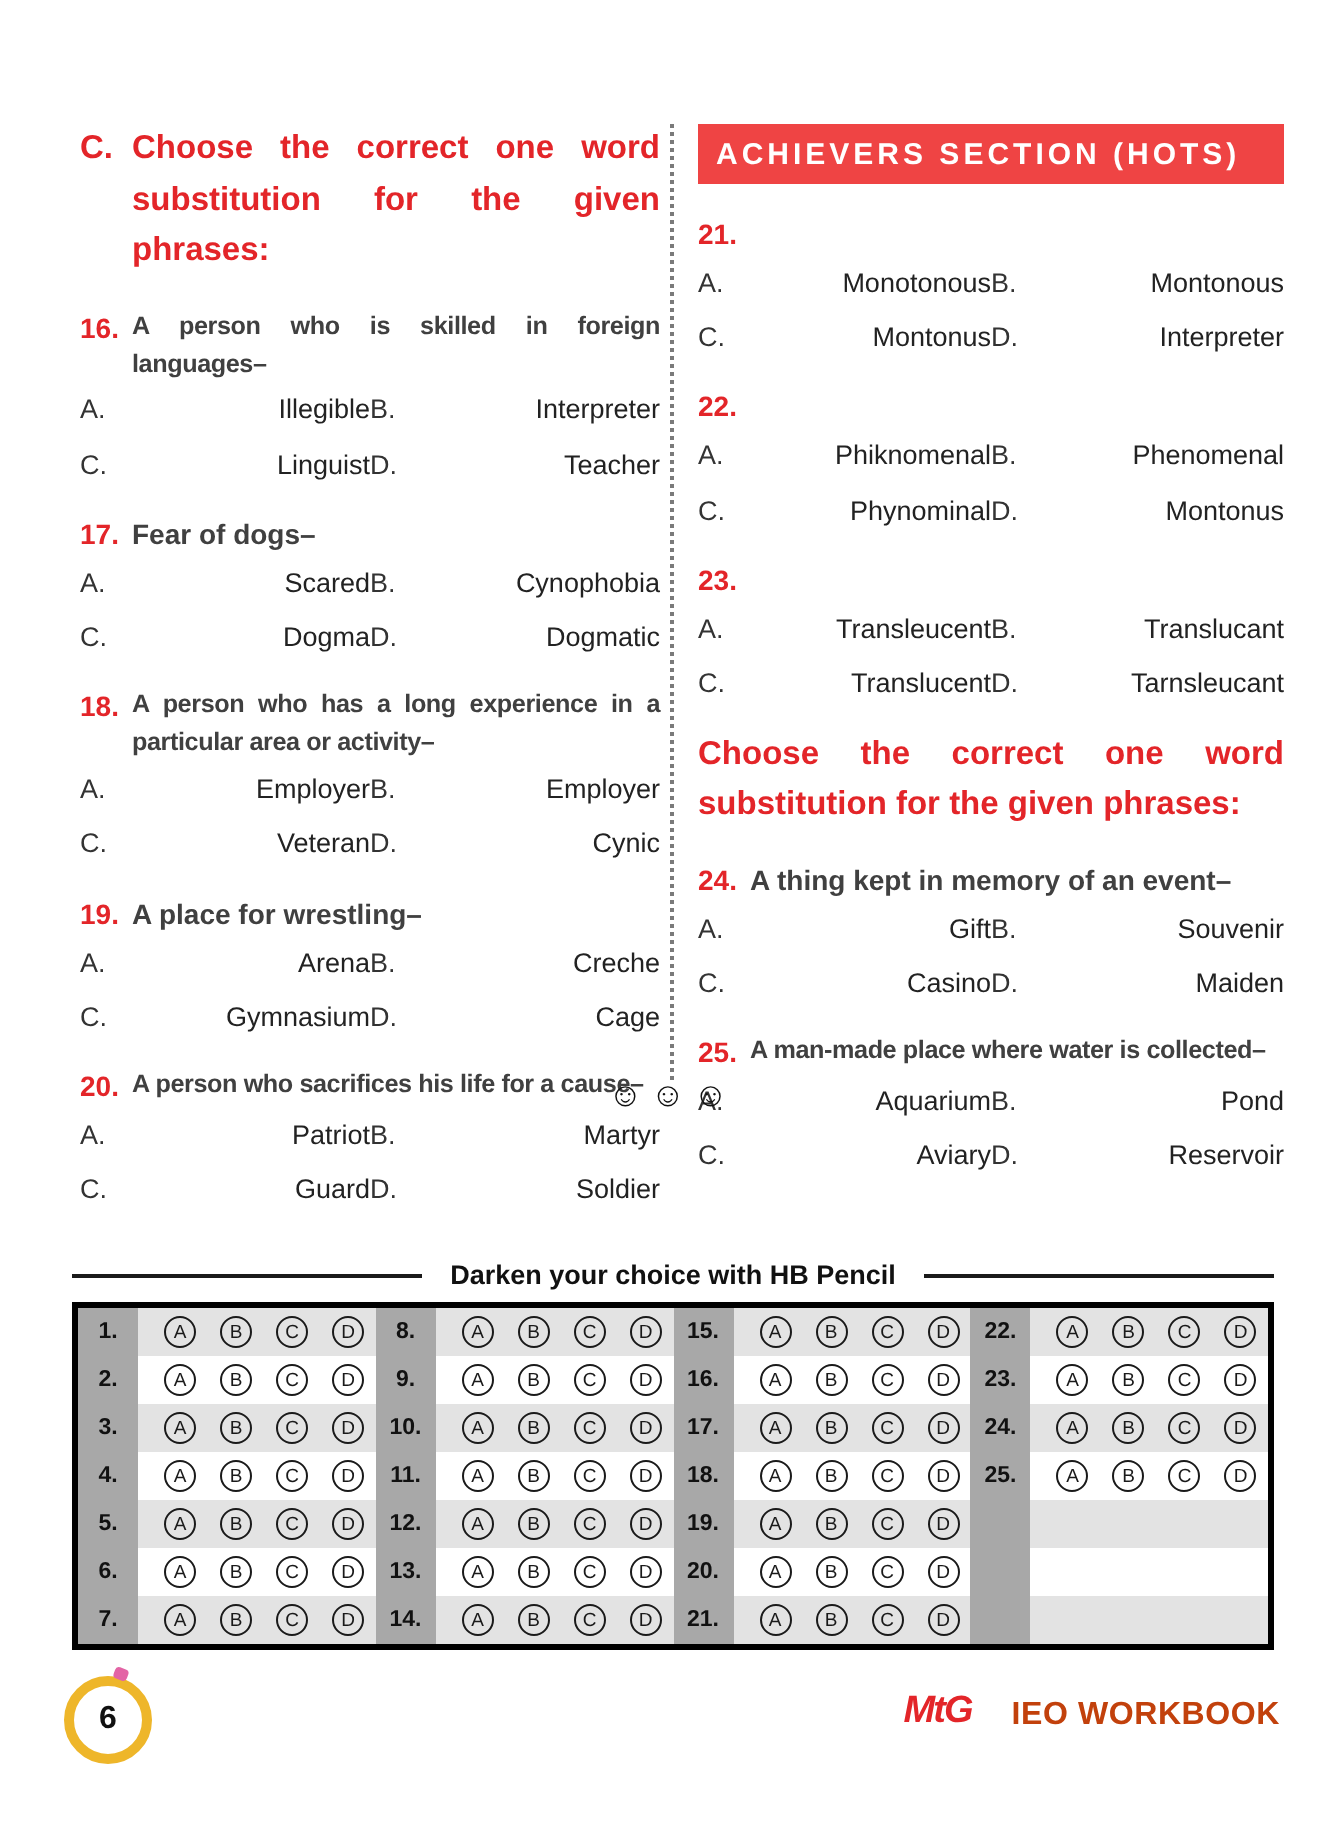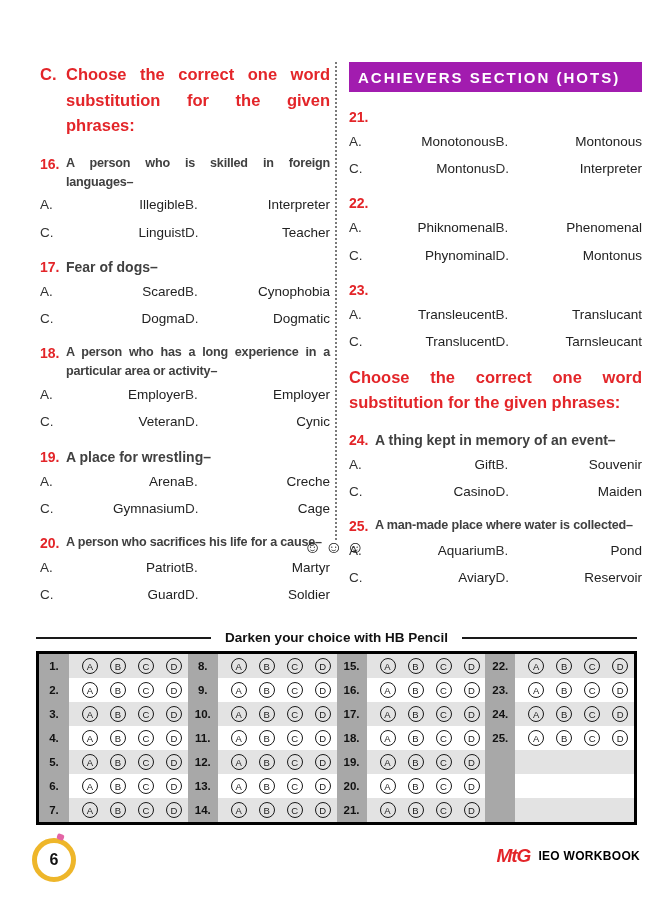--- a/index.html
+++ b/index.html
@@ -10,21 +10,21 @@
   .col-left{position:absolute;left:40px;top:62px;width:290px;}
   .col-right{position:absolute;left:349px;top:62px;width:293px;}
   .v-divider{position:absolute;left:335px;top:62px;height:478px;border-left:2px dotted #7a7a7a;}
 
   .red{color:#e32529;}
   .sec-head{display:flex;font-weight:700;font-size:16.5px;line-height:1.55;}
   .sec-label{width:26px;flex:0 0 26px;}
   .sec-text{flex:1;text-align:justify;}
   .sub-head{font-weight:700;font-size:16.5px;line-height:1.5;margin:14px 0 4px 0;text-align:justify;}
 
-  .banner{background:#a21caf;color:#ffffff;font-weight:700;font-size:15px;letter-spacing:2px;
+  .banner{background:#ef4444;color:#ffffff;font-weight:700;font-size:15px;letter-spacing:2px;
           padding:7px 9px 6px 9px;white-space:nowrap;}
 
   .question{margin-top:15px;}
   .q-head{display:flex;font-weight:700;font-size:14px;line-height:1.5;}
   .q-num{width:26px;flex:0 0 26px;color:#e32529;}
   .q-num.solo{width:auto;}
   .q-text{flex:1;text-align:justify;color:#404040;}
   .q-text.condensed{font-size:12.6px;letter-spacing:-0.2px;}
   .options{display:grid;grid-template-columns:1fr 1fr;margin-top:5px;row-gap:9px;}
   .opt{display:flex;font-size:13.5px;color:#222;line-height:1.35;}
@@ -49,23 +49,23 @@
   .bubble{width:16px;height:16px;border:1.4px solid #1a1a1a;border-radius:50%;
           display:flex;align-items:center;justify-content:center;font-size:9.5px;color:#1a1a1a;
           background:transparent;box-sizing:border-box;}
 
   
   .page-badge{position:absolute;left:32px;top:838px;width:34px;height:34px;border:5px solid #eeb62a;
               border-radius:50%;display:flex;align-items:center;justify-content:center;
               font-weight:700;font-size:16px;color:#111;background:#fff;}
   .badge-tip{position:absolute;top:-9px;left:20px;width:7px;height:6px;background:#e364a5;
              border-radius:2px;transform:rotate(20deg);}
-  .brand{position:absolute;right:32px;top:845px;display:flex;align-items:center;}
+  .brand{position:absolute;right:32px;top:845px;display:flex;align-items:flex-end;gap:12px;}
   .brand-mtg{color:#e32529;font-weight:700;font-style:italic;font-size:19px;letter-spacing:-1px;}
-  .brand-text{color:#000000;font-weight:700;font-size:12px;margin-left:8px;letter-spacing:0.3px;}
+  .brand-text{color:#c2410c;font-weight:700;font-size:16px;margin-left:8px;letter-spacing:0.3px;}
 </style>
 </head>
 <body>
 
 <div class="page">
 
   <div class="col-left">
     <div class="sec-head">
       <span class="sec-label red">C.</span>
       <span class="sec-text red">Choose the correct one word substitution for the given phrases:</span>

